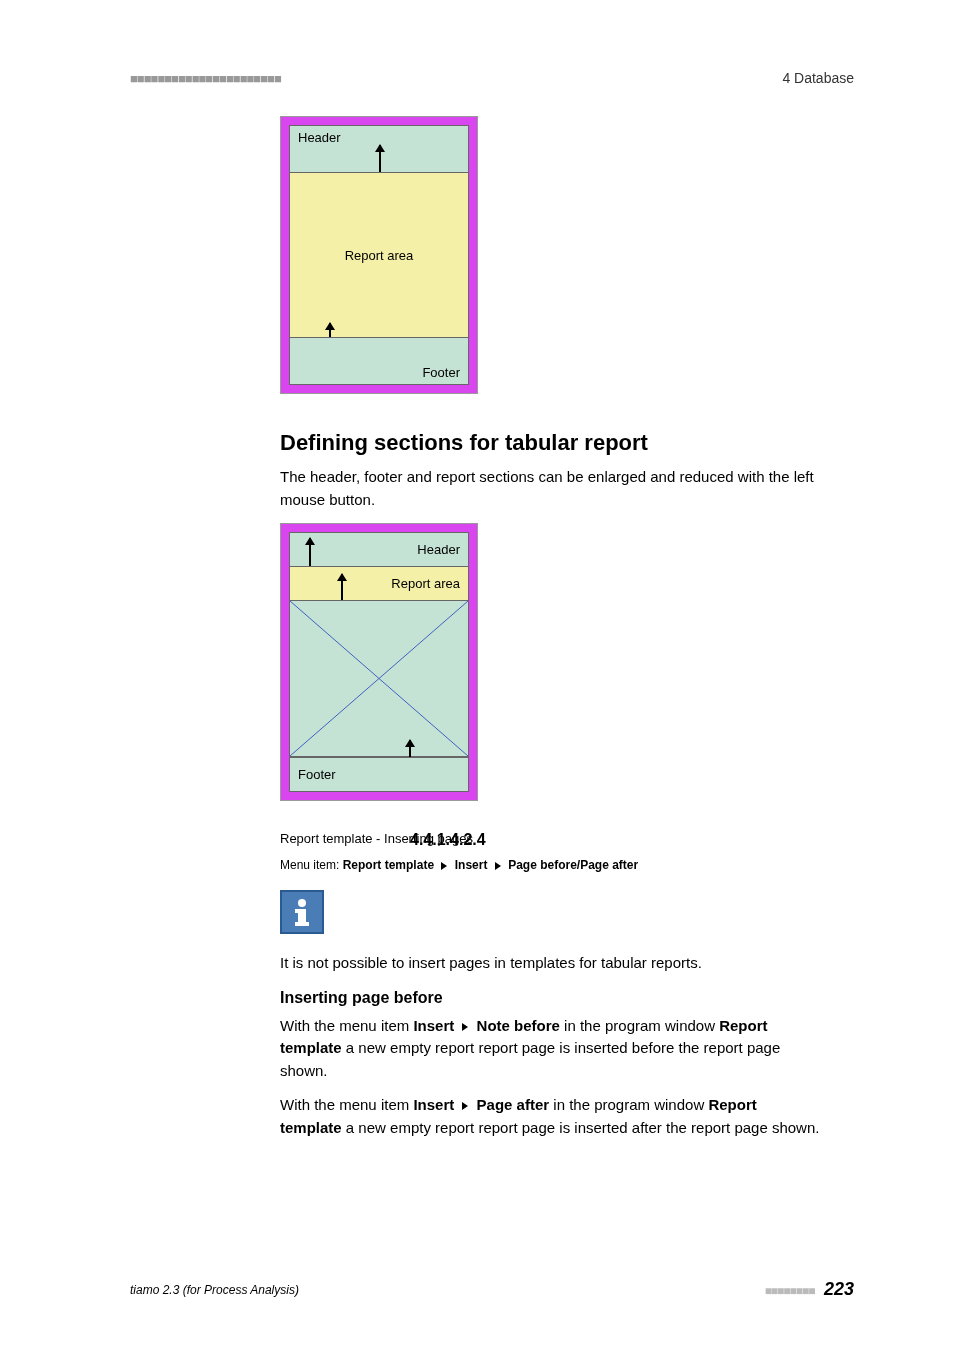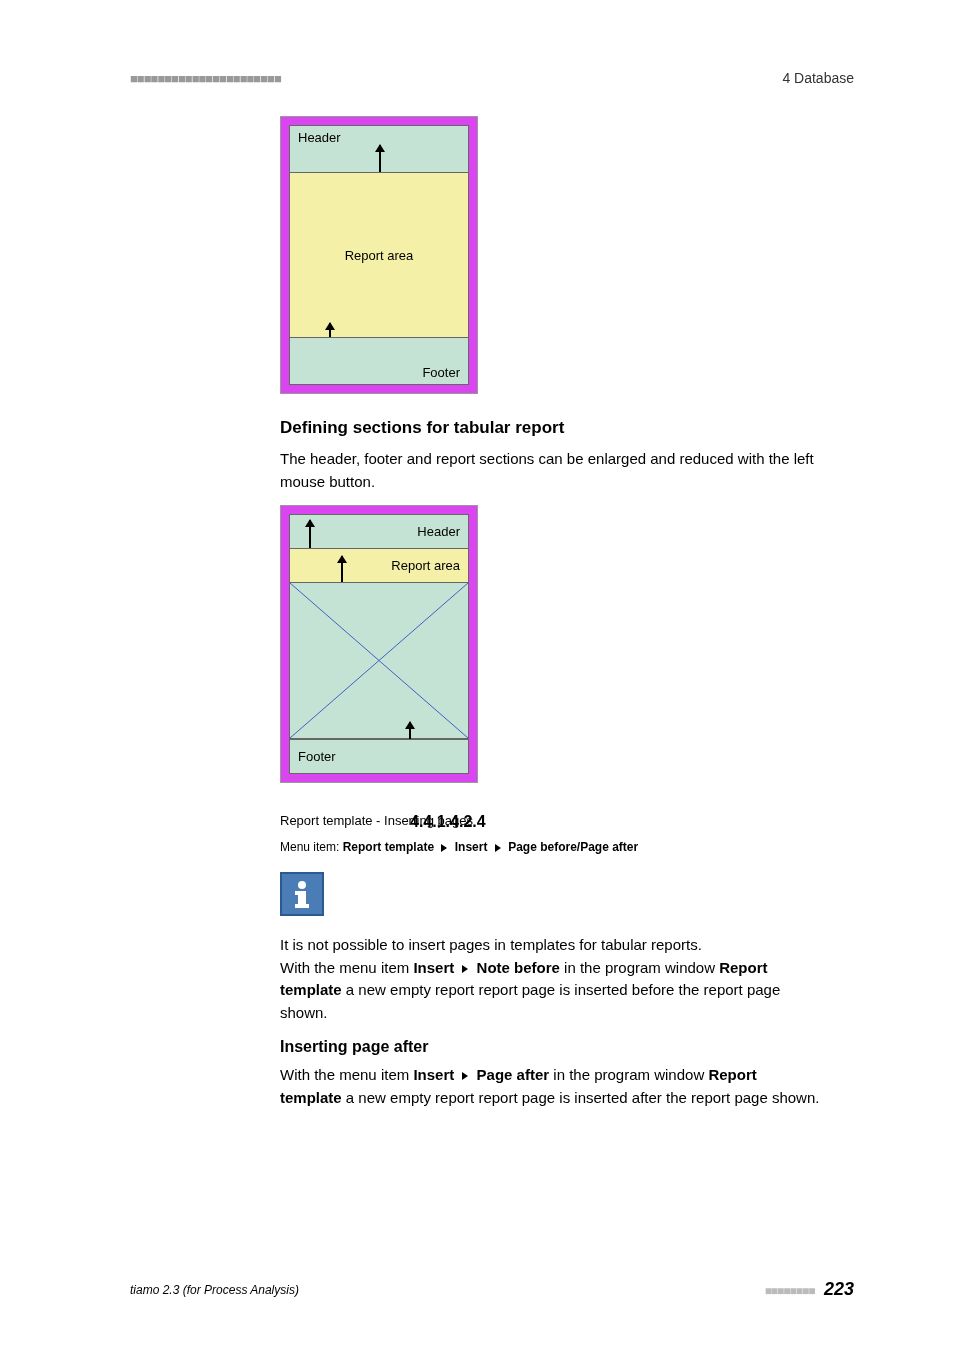--- a/index.html
+++ b/index.html
@@ -92,23 +92,23 @@
       content: "";
       position: absolute;
       left: -4px;
       border-left: 5px solid transparent;
       border-right: 5px solid transparent;
     }
     .arrow-v::before { top: -1px; border-bottom: 8px solid #000; }
     .arrow-v::after { bottom: -1px; border-top: 8px solid #000; }
     .heading-red {
       font-weight: bold;
-      font-size: 17px;
+      font-size: 22px;
       color: #000;
-      margin-top: 20px;
+      margin-top: 32px;
       margin-bottom: 10px;
     }
     .para {
       font-size: 15px;
       line-height: 1.5;
       margin-bottom: 12px;
     }
     .diagram2 {
       width: 180px;
       height: 260px;
@@ -276,28 +276,28 @@
           <circle cx="11" cy="5" r="4" fill="#fff"></circle>
           <rect x="7" y="11" width="8" height="14" fill="#fff"></rect>
           <rect x="4" y="11" width="8" height="4" fill="#fff"></rect>
           <rect x="4" y="24" width="14" height="4" fill="#fff"></rect>
         </svg>
       </div>
     </div>
     <div class="note-text">It is not possible to insert pages in templates for tabular reports.</div>
 
     
+    <div class="sub-heading">Inserting page before</div>
     <div class="para">
       <span>With the menu item </span><b>Insert</b>
       <span class="triangle-sep"></span>
       <b>Note before</b><span> in the program window </span><b>Report template</b><span> a new empty report report page is inserted before the report page shown.</span>
     </div>
 
     
-    <div class="sub-heading">Inserting page after</div>
     <div class="para">
       <span>With the menu item </span><b>Insert</b>
       <span class="triangle-sep"></span>
       <b>Page after</b><span> in the program window </span><b>Report template</b><span> a new empty report report page is inserted after the report page shown.</span>
     </div>
 
   </div>
 </div>
 
 <div class="footer-row">

